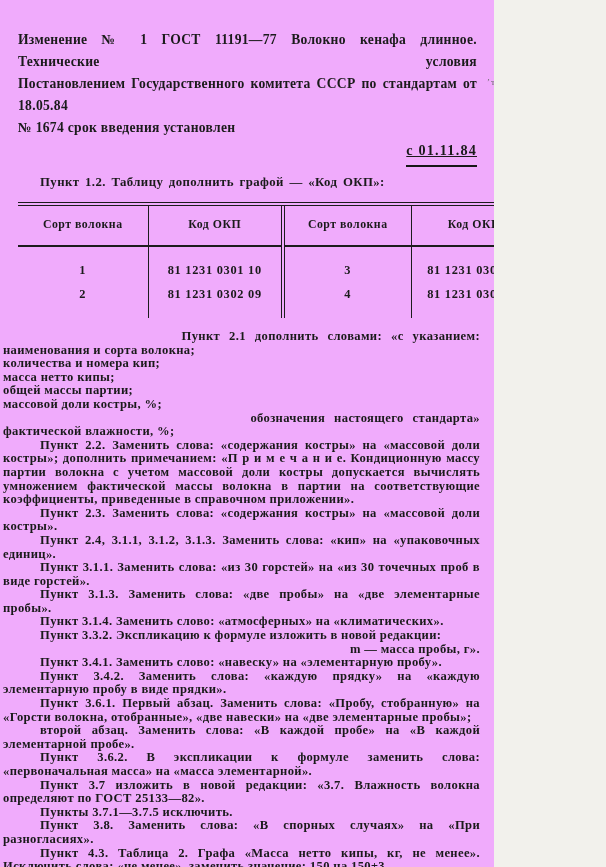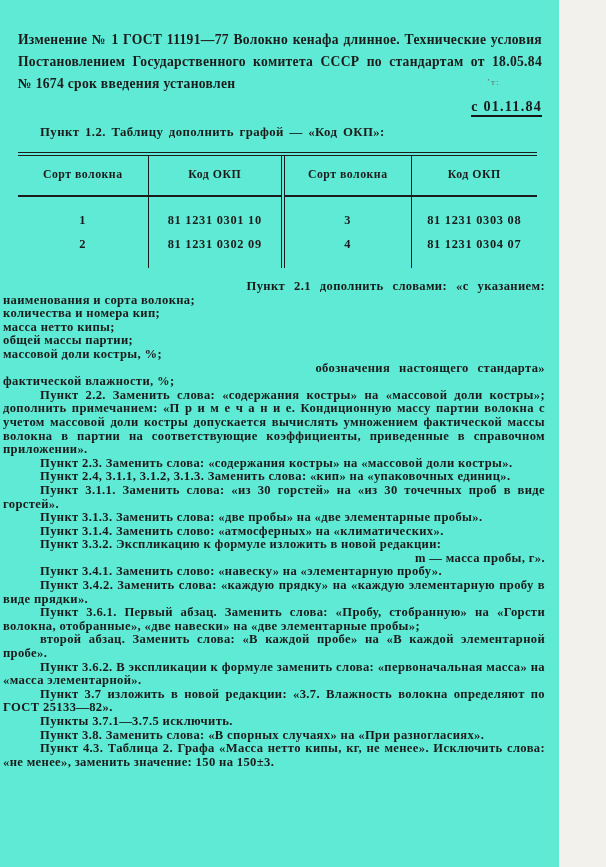--- a/index.html
+++ b/index.html
@@ -4,22 +4,22 @@
 <style>
   html,body{margin:0;padding:0;}
   body{
     width:606px;height:867px;
     background:#f2f1ec;
     font-family:"Liberation Serif","DejaVu Serif",serif;
     color:#1b1b1b;
   }
   .page{
     position:relative;
-    width:559px;height:867px;
-    background:#5eead4;
+    width:494px;height:867px;
+    background:#f0abfc;
     overflow:hidden;
     box-sizing:border-box;
   }
   
   .hdr{
     padding:29px 17px 0 18px;
     font-size:13.6px;
     font-weight:700;
     line-height:22px;
     letter-spacing:0.3px;
@@ -31,22 +31,23 @@
     font-size:9px;color:#6a6a6a;letter-spacing:1px;
   }
   .effective{
     margin:3px 17px 0 0;
     text-align:right;
     font-size:14.2px;font-weight:700;
   }
   .effective .u{
     display:inline-block;
     border-bottom:2.5px solid #161616;
-    padding-bottom:0;
+    padding-bottom:6px;
     letter-spacing:1.2px;
+    text-decoration:underline;
   }
   
   .intro{
     margin:8px 15px 0 3px;
     text-indent:37px;
     font-size:12.8px;font-weight:700;
     letter-spacing:0.4px;
     word-spacing:2px;
   }
   

